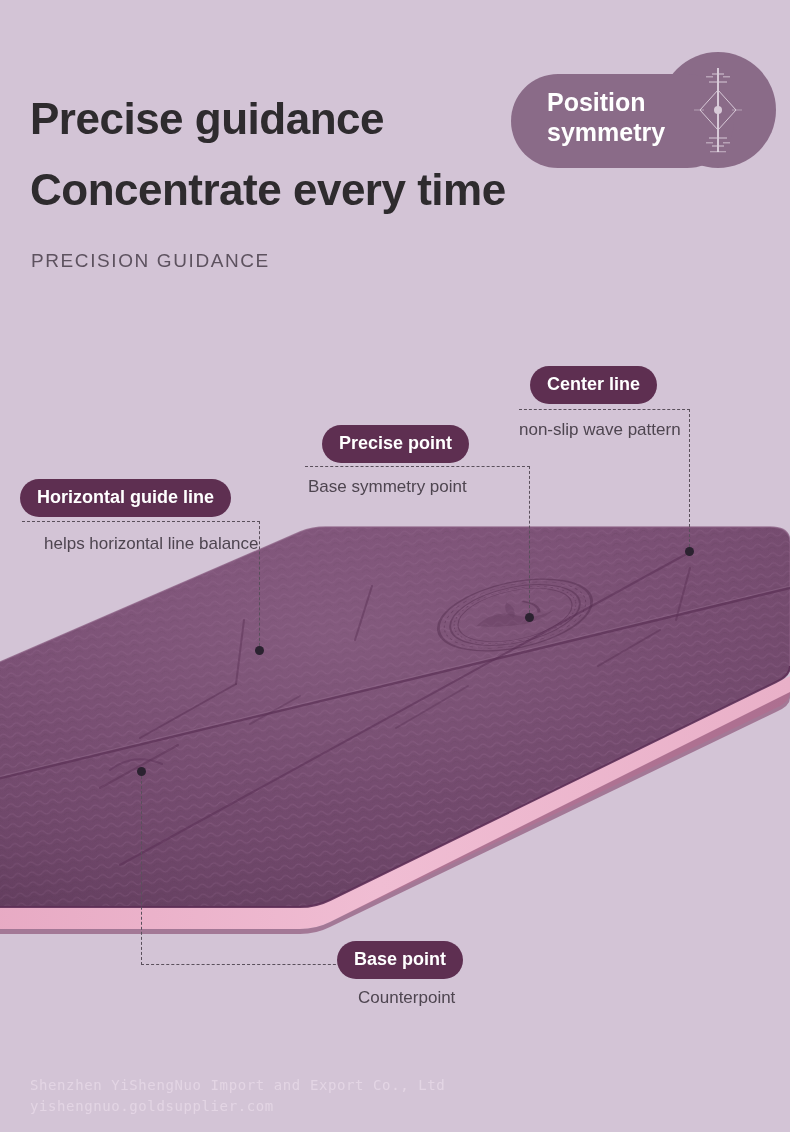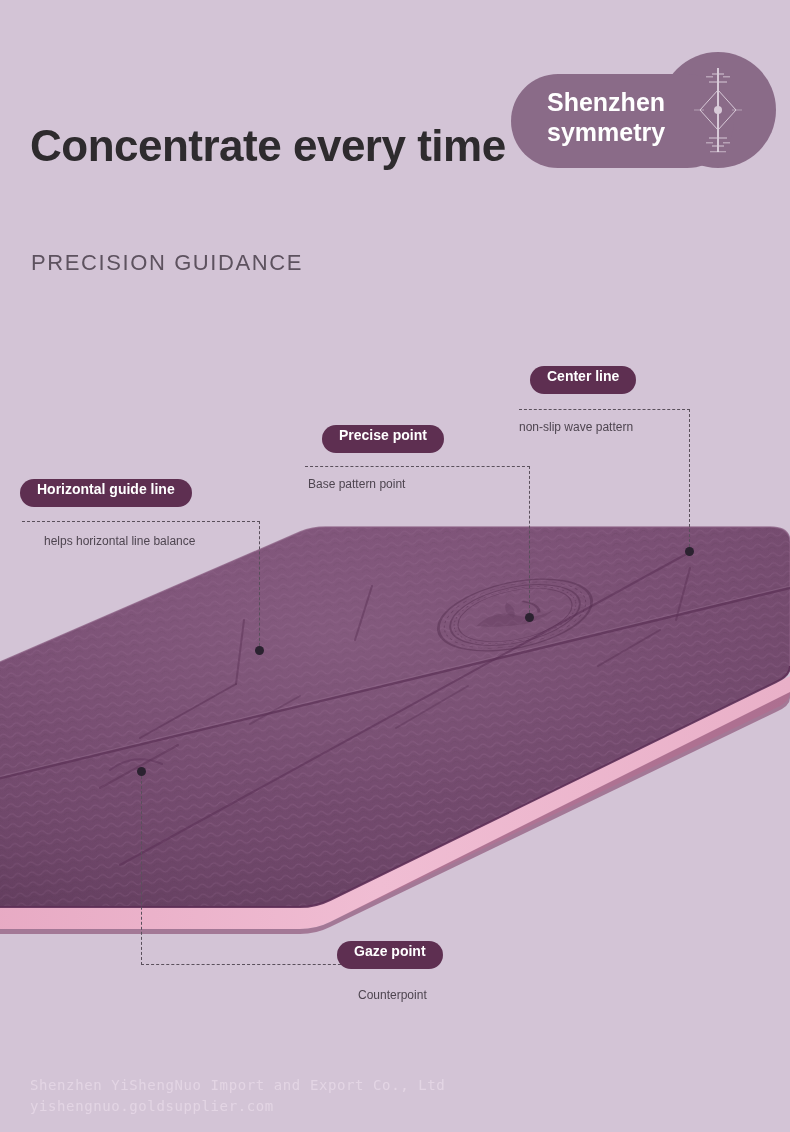--- a/index.html
+++ b/index.html
@@ -13,21 +13,21 @@
 
   
   .headline {
     position:absolute; left:30px; top:97px;
     font-size:44px; font-weight:700; line-height:1.00;
     color:#2e2b2e; letter-spacing:-0.5px; white-space:nowrap;
   }
   .headline .l2 { display:block; margin-top:27px; }
   .subhead {
     position:absolute; left:31px; top:250px;
-    font-size:22px; font-weight:400; letter-spacing:1.6px;
+    font-size:19px; font-weight:400; letter-spacing:1.6px;
     color:#5d525f;
   }
 
   
   .posbadge { position:absolute; left:511px; top:52px; width:265px; height:116px; }
   .posbadge .circ {
     position:absolute; right:0; top:0; width:116px; height:116px;
     border-radius:50%; background:#8a6b88;
   }
   .posbadge .pill {
@@ -41,25 +41,25 @@
   .posbadge .ico { position:absolute; right:16px; top:12px; width:84px; height:92px; }
 
   
   .mat-wrap { position:absolute; left:0; top:470px; width:790px; height:490px; }
   .mat-wrap svg { display:block; }
 
   
   .pill-lbl {
     position:absolute; display:inline-block;
     background:#5e2f51; color:#fff; border-radius:22px;
-    font-size:14px; font-weight:700; line-height:1;
-    padding:3px 17px 11px 17px; white-space:nowrap;
+    font-size:18px; font-weight:700; line-height:1;
+    padding:9px 17px 11px 17px; white-space:nowrap;
   }
   .sub-lbl {
-    position:absolute; color:#4e4550; font-size:12px;
+    position:absolute; color:#4e4550; font-size:17px;
     font-weight:400; white-space:nowrap; line-height:1;
   }
 
   
   .ldr { position:absolute; }
   .ldr-h { border-top:1px dashed #5a505c; height:0; }
   .ldr-v { border-left:1px dashed #5a505c; width:0; }
   .dot {
     position:absolute; width:9px; height:9px; border-radius:50%;
     background:#2b2230;
@@ -70,29 +70,30 @@
     position:absolute; left:30px; bottom:14px;
     font-family:"DejaVu Sans Mono", monospace;
     font-size:14px; line-height:1.55; letter-spacing:0.6px;
     color:#e3d5e4;
   }
 </style>
 </head>
 <body>
 
 <div class="headline">
+  <span>Precise guidance</span>
   <span class="l2">Concentrate every time</span>
 </div>
 <div class="subhead">PRECISION GUIDANCE</div>
 
 <div class="posbadge">
   <div class="circ"></div>
   <div class="pill"></div>
   <div class="ptext">
-    <span>Shenzhen</span><br>
+    <span>Position</span><br>
     <span>symmetry</span>
   </div>
   <svg class="ico" viewBox="0 0 84 92">
     <g stroke="#e6dbe6" fill="none" stroke-width="1" opacity="0.85">
       <line x1="42" y1="4" x2="42" y2="88" stroke-width="2"></line>
       <path d="M42 26 L60 46 L42 66 L24 46 Z"></path>
       <circle cx="42" cy="46" r="4" fill="#e6dbe6" stroke="none"></circle>
       <line x1="36" y1="10" x2="48" y2="10"></line>
       <line x1="33" y1="18" x2="51" y2="18"></line>
       <line x1="33" y1="74" x2="51" y2="74"></line>
@@ -198,30 +199,30 @@
 <div class="ldr ldr-h" style="left:22px; top:521px; width:238px;"></div>
 <div class="ldr ldr-v" style="left:259px; top:521px; height:130px;"></div>
 <div class="dot" style="left:255px; top:646px;"></div>
 <div class="pill-lbl" style="left:20px; top:479px;">Horizontal guide line</div>
 <div class="sub-lbl" style="left:25px; top:535px;margin-left:19px;">helps horizontal line balance</div>
 
 <div class="ldr ldr-h" style="left:305px; top:466px; width:225px;"></div>
 <div class="ldr ldr-v" style="left:529px; top:466px; height:152px;"></div>
 <div class="dot" style="left:525px; top:613px;"></div>
 <div class="pill-lbl" style="left:322px; top:425px;">Precise point</div>
-<div class="sub-lbl" style="left:308px; top:478px;">Base pattern point</div>
+<div class="sub-lbl" style="left:308px; top:478px;">Base symmetry point</div>
 
 <div class="ldr ldr-h" style="left:519px; top:409px; width:171px;"></div>
 <div class="ldr ldr-v" style="left:689px; top:409px; height:143px;"></div>
 <div class="dot" style="left:685px; top:547px;"></div>
 <div class="pill-lbl" style="left:530px; top:366px;">Center line</div>
 <div class="sub-lbl" style="left:519px; top:421px;">non-slip wave pattern</div>
 
 <div class="ldr ldr-v" style="left:141px; top:771px; height:194px;"></div>
 <div class="ldr ldr-h" style="left:141px; top:964px; width:205px;"></div>
 <div class="dot" style="left:137px; top:767px;"></div>
-<div class="pill-lbl" style="left:337px; top:941px;">Gaze point</div>
+<div class="pill-lbl" style="left:337px; top:941px;">Base point</div>
 <div class="sub-lbl" style="left:358px; top:989px;">Counterpoint</div>
 
 <div class="footer">
   <div>Shenzhen YiShengNuo Import and Export Co., Ltd</div>
   <div>yishengnuo.goldsupplier.com</div>
 </div>
 
 </body></html>

